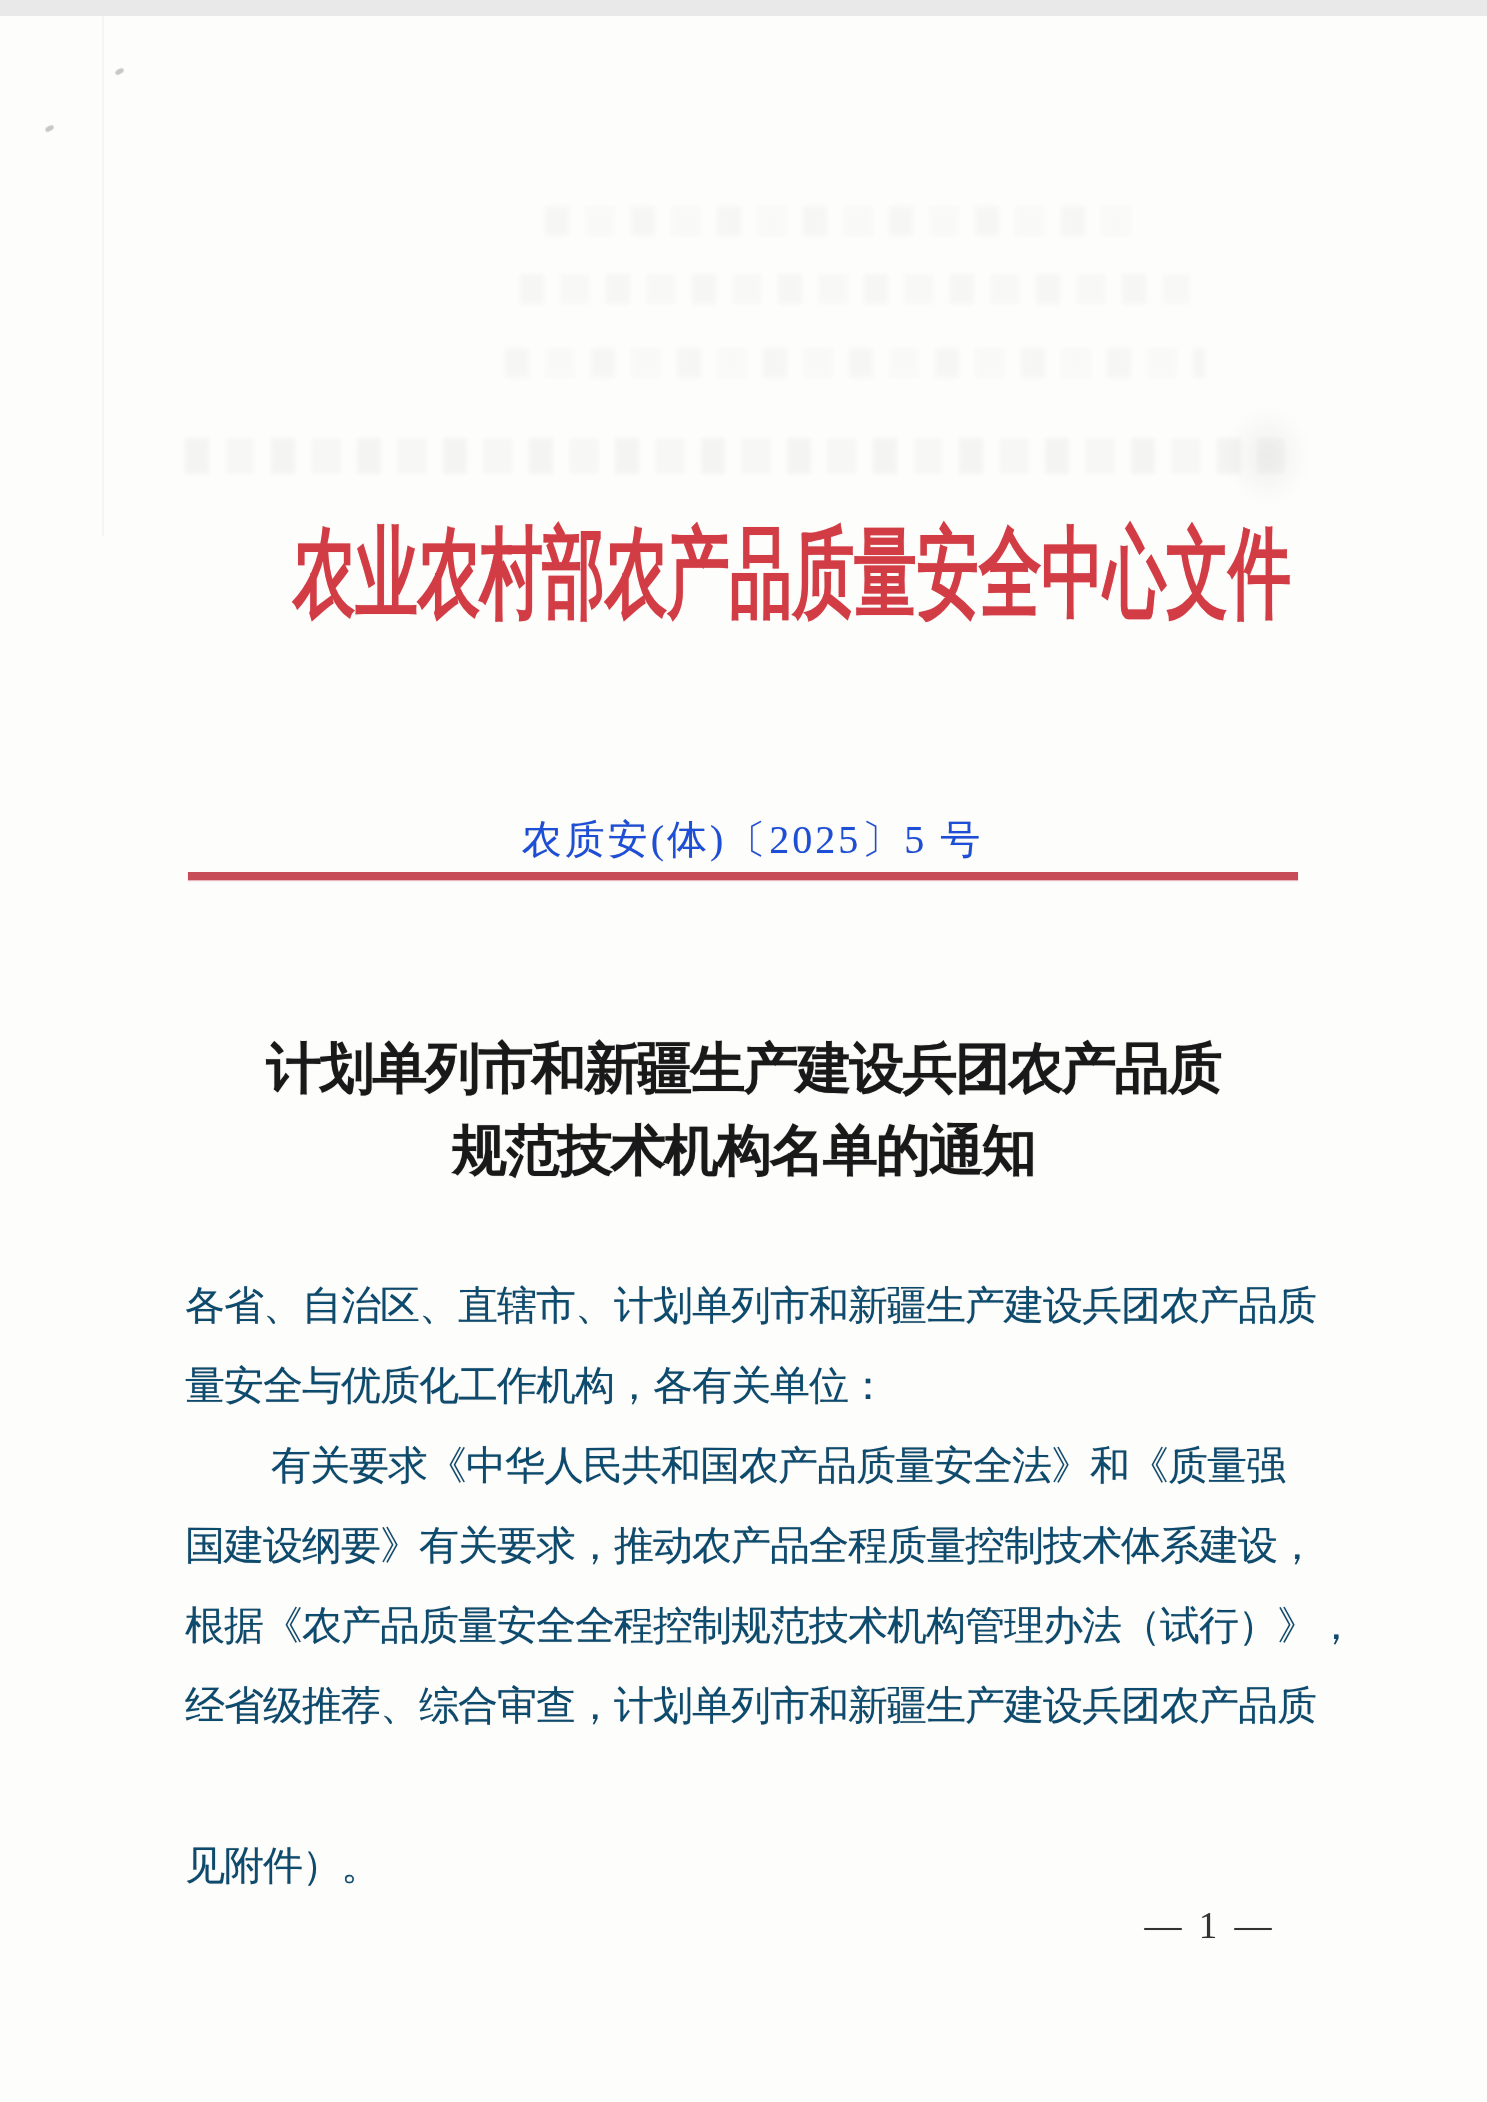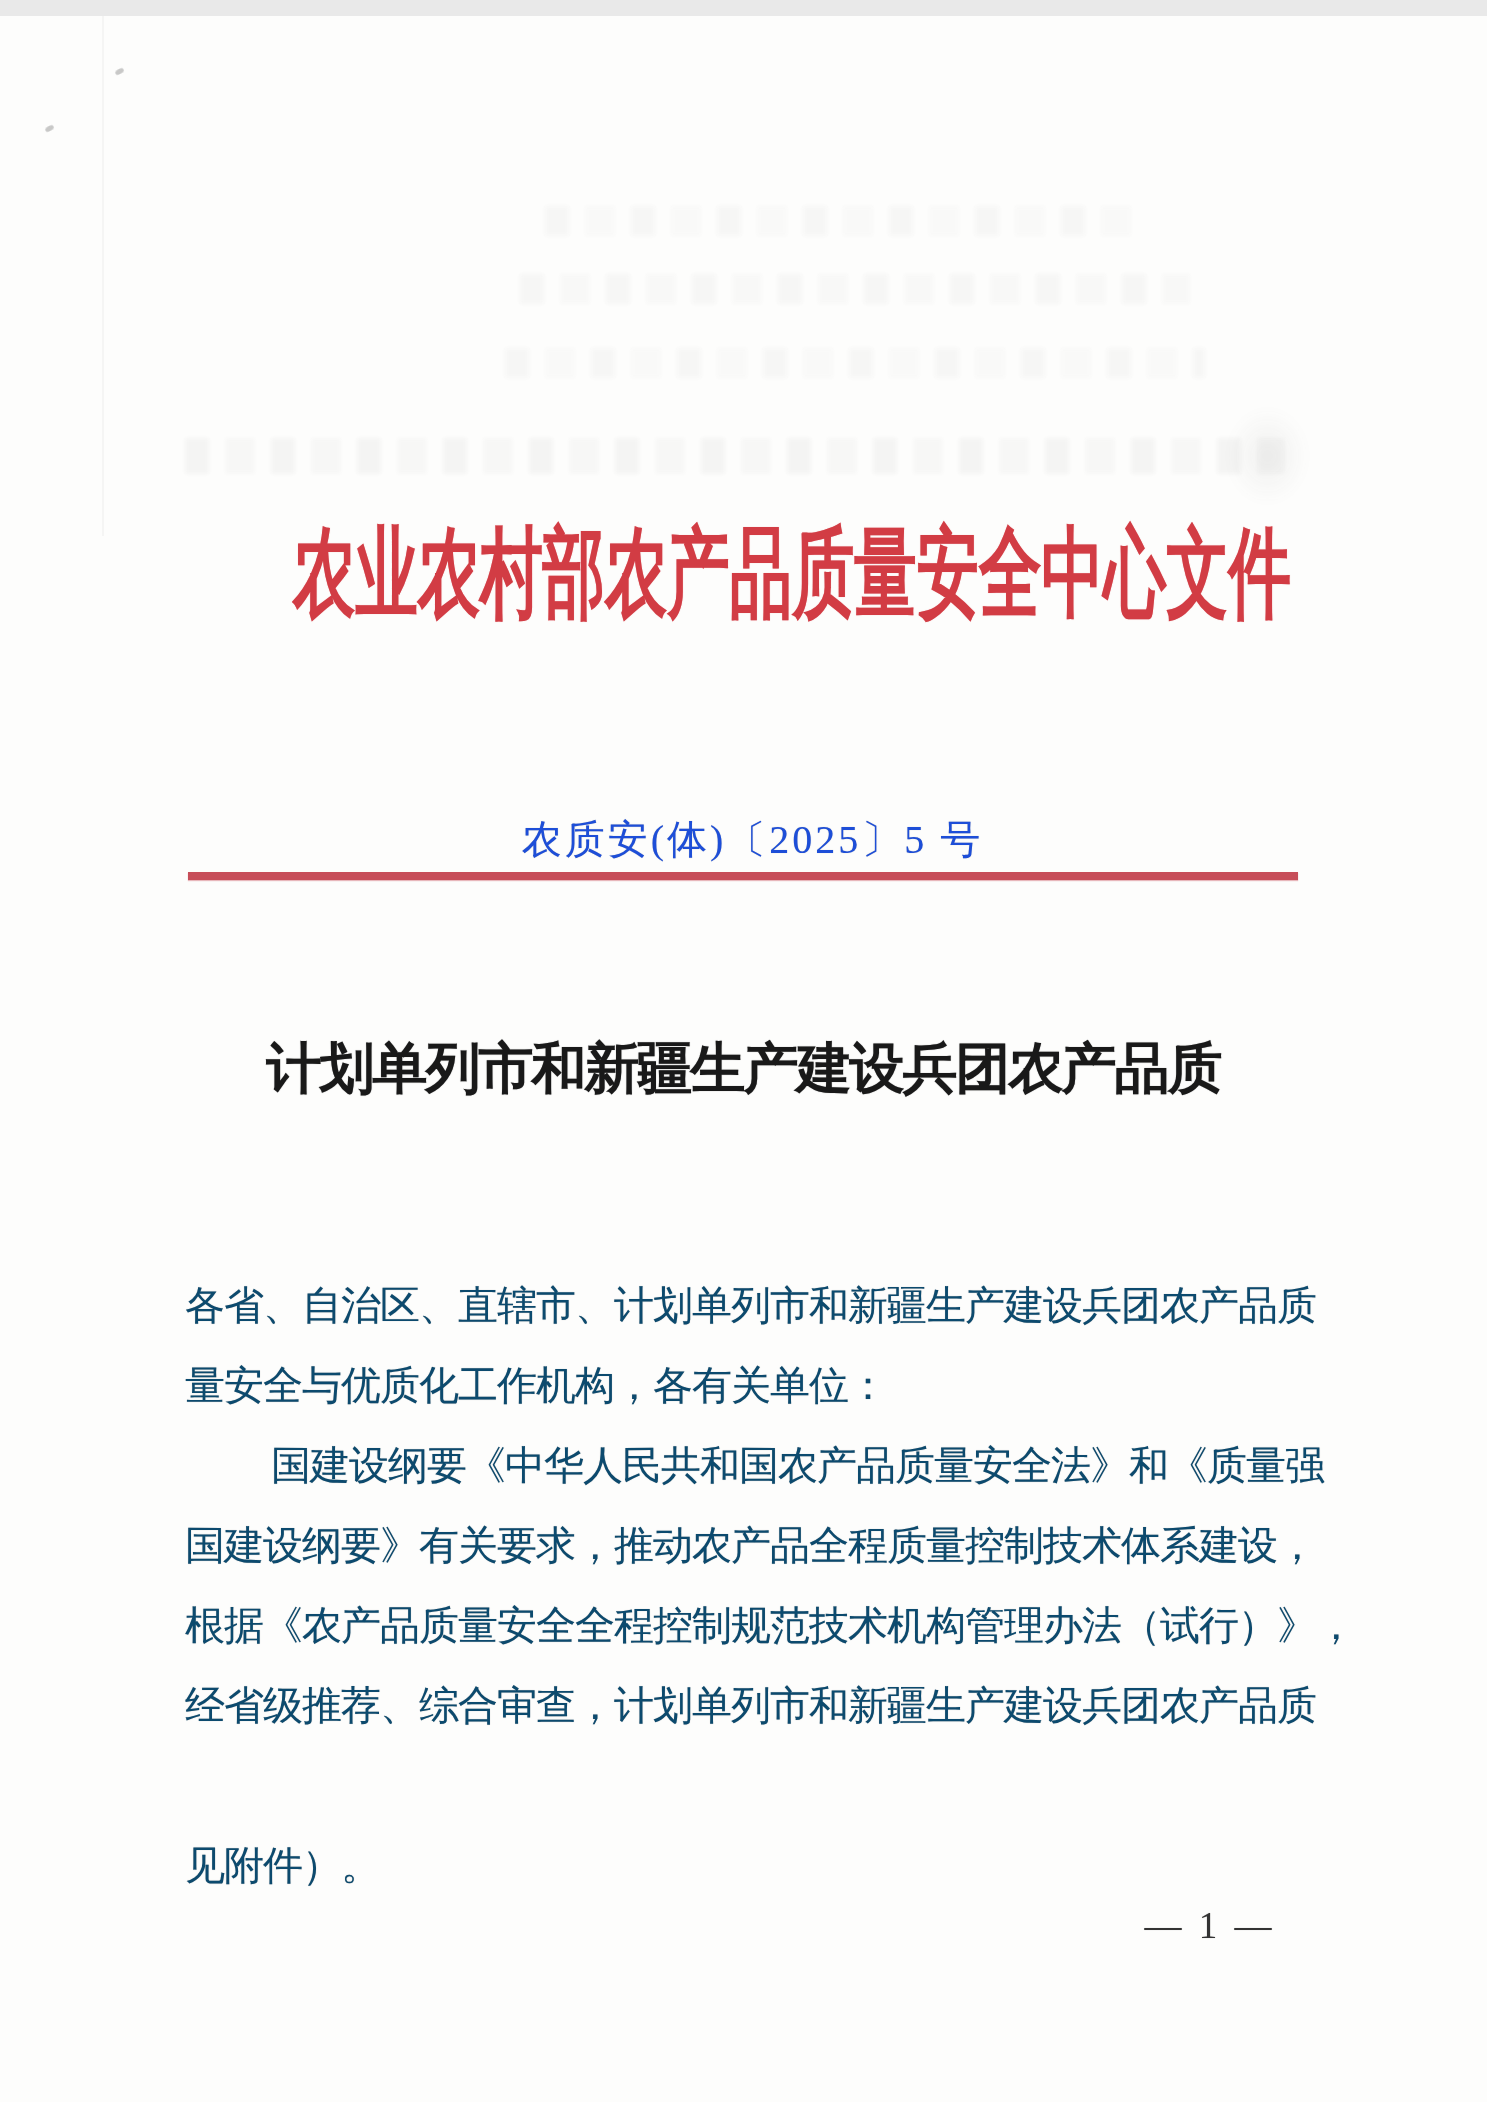--- a/index.html
+++ b/index.html
@@ -128,24 +128,25 @@
 
   <div class="header-title">
     <span class="stretch">农业农村部农产品质量安全中心文件</span>
   </div>
 
   <div class="doc-number">农质安(体)〔2025〕5 号</div>
 
   <div class="red-rule"></div>
 
   <div class="doc-title l1">计划单列市和新疆生产建设兵团农产品质</div>
+  <div class="doc-title l2">规范技术机构名单的通知</div>
 
   <div class="body-line" style="top:1262px;">各省、自治区、直辖市、计划单列市和新疆生产建设兵团农产品质</div>
   <div class="body-line" style="top:1342px;">量安全与优质化工作机构，各有关单位：</div>
-  <div class="body-line indent" style="top:1422px;">国建设纲要《中华人民共和国农产品质量安全法》和《质量强</div>
+  <div class="body-line indent" style="top:1422px;">有关要求《中华人民共和国农产品质量安全法》和《质量强</div>
   <div class="body-line" style="top:1582px;">根据《农产品质量安全全程控制规范技术机构管理办法（试行）》，</div>
   <div class="body-line" style="top:1502px;">国建设纲要》有关要求，推动农产品全程质量控制技术体系建设，</div>
   <div class="body-line" style="top:1662px;">经省级推荐、综合审查，计划单列市和新疆生产建设兵团农产品质</div>
   <div class="body-line" style="top:1822px;">见附件）。</div>
 
   <div class="page-number">— 1 —</div>
 
 </div>
 
 </body></html>

